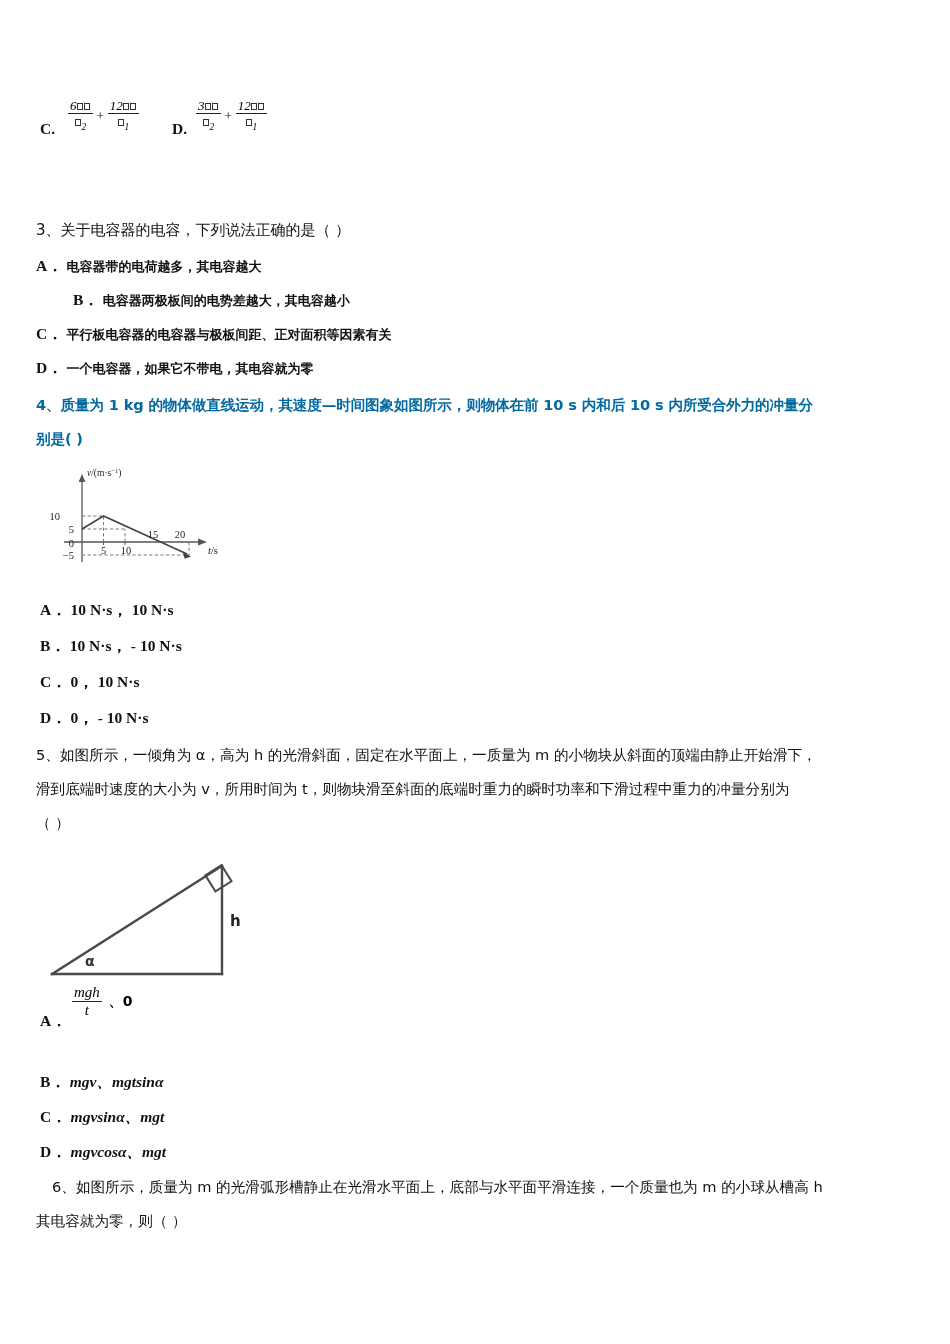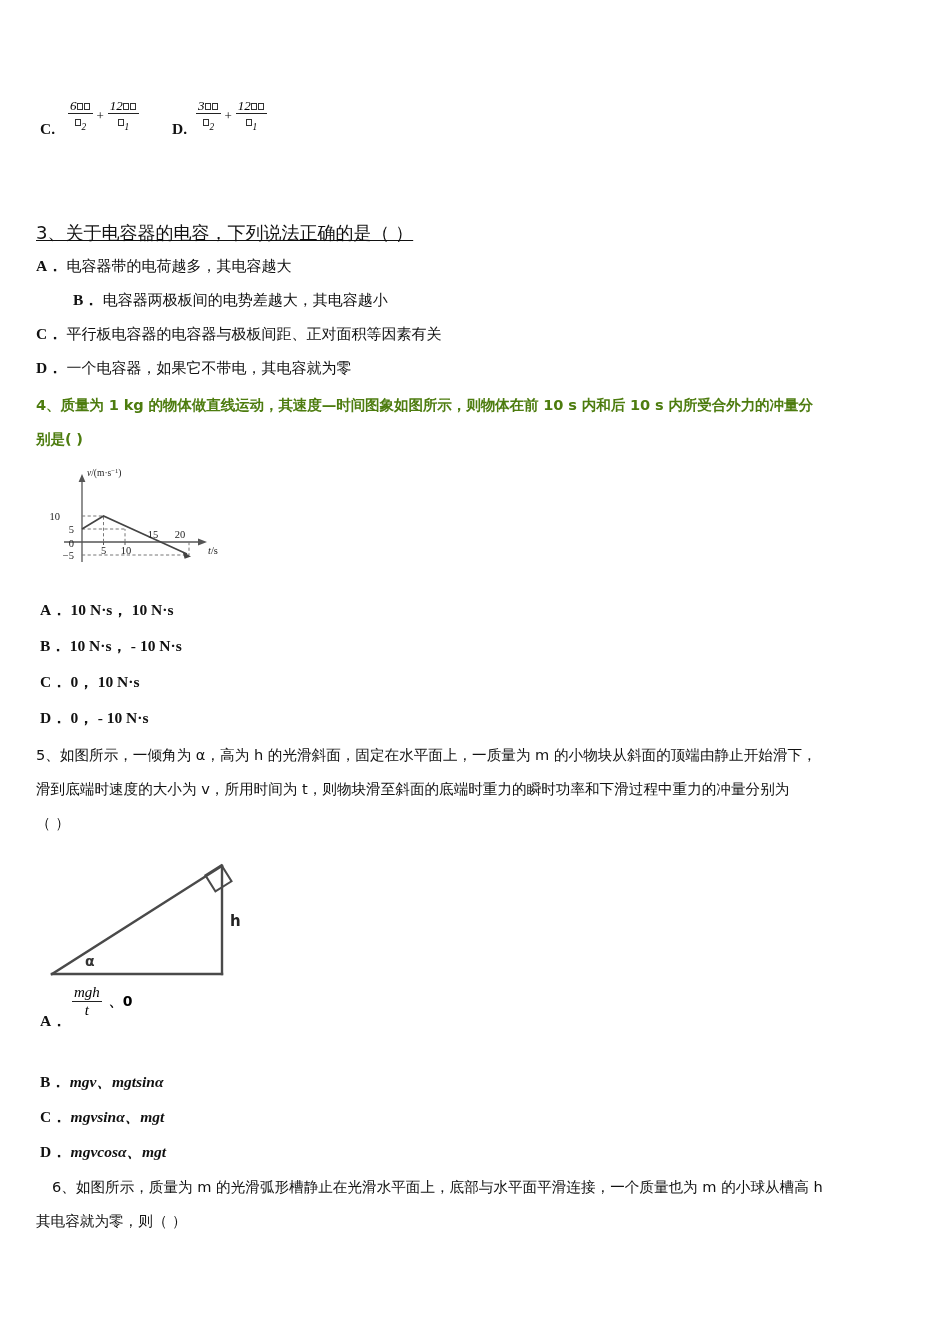--- a/index.html
+++ b/index.html
@@ -31,53 +31,52 @@
     font-size: 15.5px;
     white-space: nowrap;
     color: #111;
   }
   .opt .tag {
     font-weight: bold;
     font-family: "Liberation Serif", "DejaVu Serif", serif;
   }
   .opt .cn {
     font-family: "DejaVu Sans", "Liberation Sans", sans-serif;
-    font-size: 15px;
-    font-weight: normal;
+    font-size: 13px;
+    font-weight: bold;
   }
   .opt .mono-ital {
     font-style: italic;
     font-weight: bold;
   }
 
   
   .stem {
     font-family: "DejaVu Sans", "Liberation Sans", sans-serif;
     font-size: 14.6px;
     font-weight: bold;
     white-space: nowrap;
-    color: #4d7c0f;
+    color: #0369a1;
     letter-spacing: -0.15px;
   }
 
   .stem-reg {
     font-family: "DejaVu Sans", "Liberation Sans", sans-serif;
     font-size: 14.6px;
     font-weight: normal;
     white-space: nowrap;
     color: #111;
   }
 
   
   .para {
     font-family: "DejaVu Sans", "Liberation Sans", sans-serif;
-    font-size: 18px;
+    font-size: 15px;
     white-space: nowrap;
     color: #111;
-    text-decoration: underline;
   }
 
   
   .fracrow {
     display: inline-flex;
     align-items: center;
     vertical-align: middle;
   }
   .frac {
     display: inline-flex;

